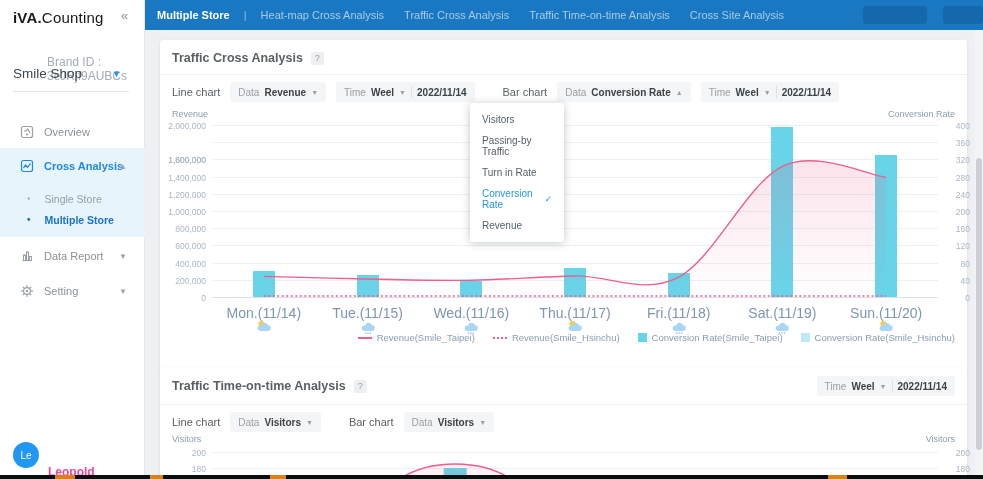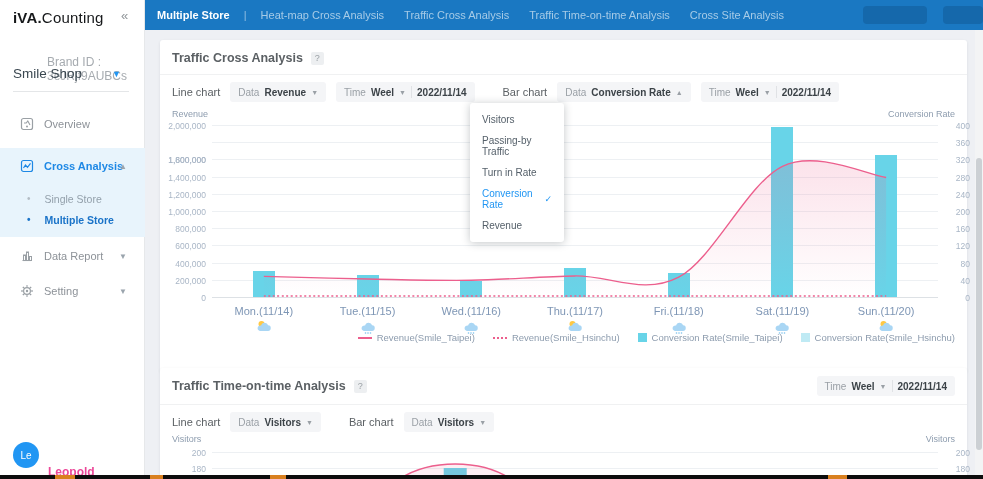--- a/index.html
+++ b/index.html
@@ -69,21 +69,21 @@
   .dd-item .check { font-size:9px; color:#2196f3; margin-left:6px; }
   
   .axis-title { position:absolute; font-size:9px; color:#8d9cae; }
   .plot { position:absolute; left:52px; width:726px; }
   .grid-line { position:absolute; left:0; width:726px; height:1px; background:#edf0f3; }
   .grid-line.zero { background:#dde1e5; }
   .ytick { position:absolute; font-size:8.5px; color:#a9b6c6; width:44px; text-align:right; }
   .ytick.right { width:24px; }
   .bar { position:absolute; bottom:0; width:22px; background:#68d4e8; }
   .line-svg { position:absolute; left:0; top:0; overflow:visible; }
-  .xlab { position:absolute; transform:translateX(-50%); font-size:11px; color:#7e96b5; white-space:nowrap; }
+  .xlab { position:absolute; transform:translateX(-50%); font-size:14px; color:#7e96b5; white-space:nowrap; }
   .wicon { position:absolute; transform:translateX(-50%); }
   .legend { position:absolute; right:12px; top:292px; display:flex; align-items:center; gap:18px; }
   .legend-item { display:flex; align-items:center; gap:5px; font-size:9.5px; color:#8d9cae; white-space:nowrap; }
   .sw-line { width:14px; height:2px; background:#ec5f8d; }
   .sw-dash { width:14px; height:0; border-top:2px dotted #ec5f8d; }
   .sw-sq { width:9px; height:9px; }
   
   #plot2 { top:84px; height:76px; overflow:hidden; }
   
   .bottombar { position:absolute; left:0; top:475px; width:983px; height:4px; background:#0d0d0d; z-index:30; }
@@ -97,21 +97,21 @@
   <aside class="sidebar">
     <div class="logo"><span class="bold">iVA.</span><span>Counting</span></div>
     <div class="collapse">«</div>
     <div class="brandid">Brand ID : 3eJRjf9AUBCs</div>
     <div class="store">Smile Shop</div>
     <div class="store-chev">▼</div>
     <div class="sdivider"></div>
 
     <div class="band"></div>
 
-    <div class="srow" style="top:113px;">
+    <div class="srow" style="top:121px;">
       <span class="micon">
         <svg width="14" height="14" viewBox="0 0 14 14">
             <rect x="1.5" y="1.5" width="11" height="11" rx="2" fill="none" stroke="#9aa0a5" stroke-width="1.2"></rect>
             <path d="M4 6 l2.2 0 1.6-2 2.2 4" fill="none" stroke="#9aa0a5" stroke-width="1.1"></path>
             <circle cx="7" cy="9.6" r="1" fill="#9aa0a5"></circle>
           </svg>
       </span>
       <span class="mlabel">Overview</span>
     </div>
 

